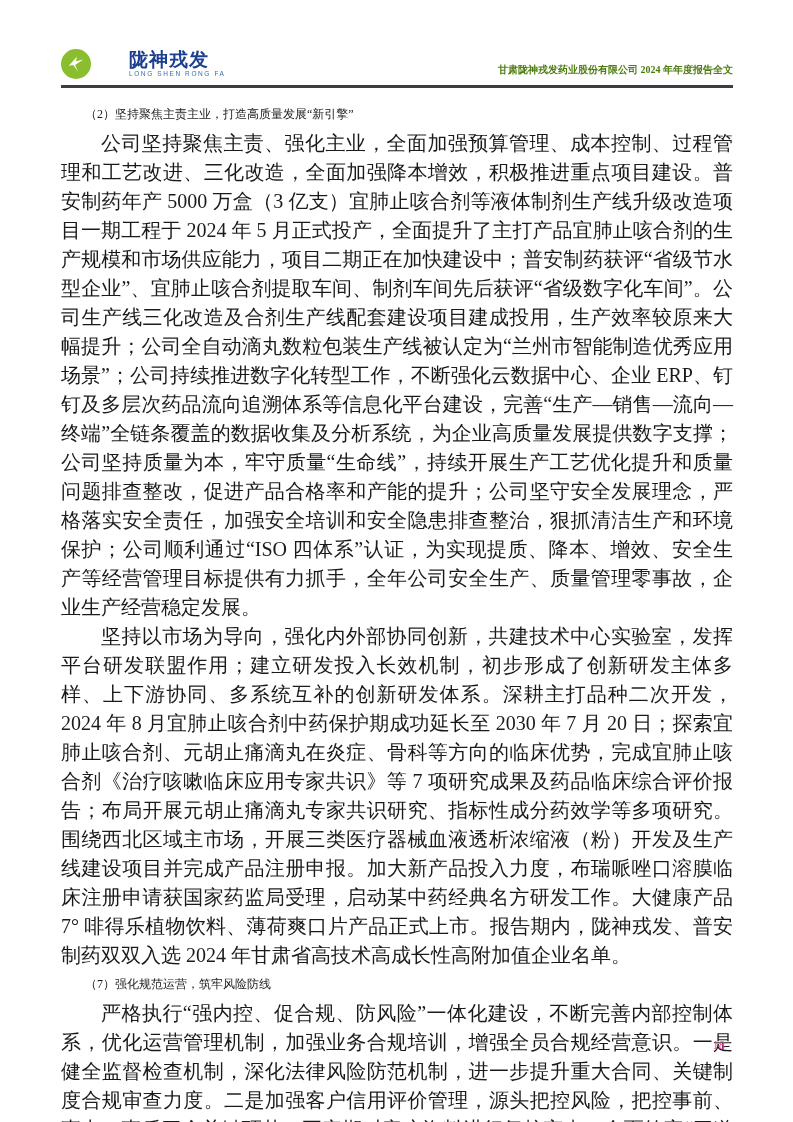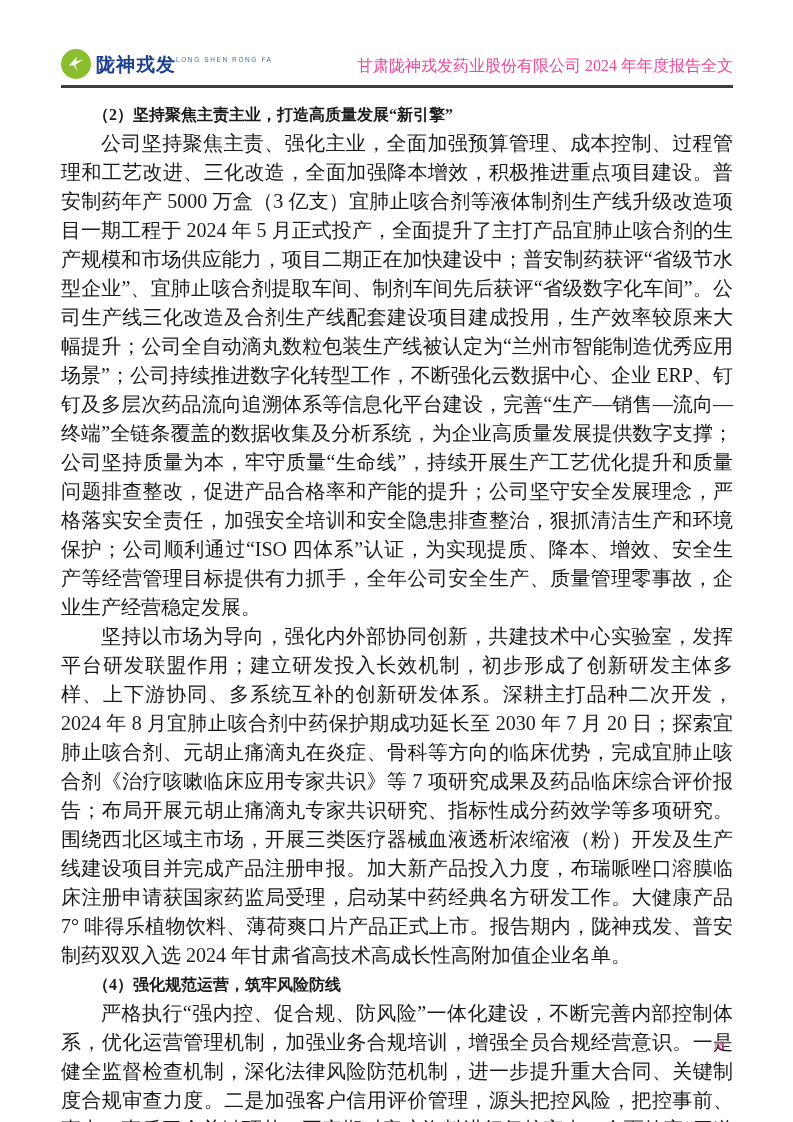--- a/index.html
+++ b/index.html
@@ -28,52 +28,53 @@
     padding-bottom: 6px;
   }
   .logo { display: flex; align-items: center; gap: 5px; }
   .logo-circle {
     width: 30px; height: 30px;
     border-radius: 50%;
     background: #8abe2e;
     display: flex; align-items: center; justify-content: center;
     flex: 0 0 auto;
   }
-  .logo-text-block { display: flex; flex-direction: row; line-height: 1; }
+  .logo-text-block { display: flex; flex-direction: column; line-height: 1; margin-left: 33px; }
   .logo-cn {
     font-size: 19px;
     font-weight: bold;
     color: #1d3f8f;
     letter-spacing: 1px;
     font-family: "Liberation Sans", sans-serif;
   }
   .logo-en {
     margin-top: 2px;
     font-size: 6.5px;
     color: #3a6cb3;
     letter-spacing: 1.6px;
     font-family: "Liberation Sans", sans-serif;
     white-space: nowrap;
   }
   .header-title {
-    font-size: 16px;
-    color: #ec4899;
+    font-size: 10px;
+    color: #4d7c0f;
     white-space: nowrap;
     padding-bottom: 2px;
+    font-weight: bold;
   }
   
   .content {
     position: absolute;
     top: 100px;
     left: 61px;
     width: 672px;
   }
   .sec-heading {
-    font-size: 16px;
-    font-weight: bold;
+    font-size: 12px;
+    font-weight: normal;
     line-height: 29px;
     text-indent: 2em;
     text-align: justify;
   }
   .para {
     font-size: 20px;
     line-height: 29px;
     text-indent: 2em;
     text-align: justify;
     text-justify: inter-ideograph;
@@ -104,21 +105,21 @@
         <span class="logo-en">LONG SHEN RONG FA</span>
       </span>
     </div>
     <div class="header-title">甘肃陇神戎发药业股份有限公司 2024 年年度报告全文</div>
   </div>
 
   <div class="content">
     <div class="sec-heading">（2）坚持聚焦主责主业，打造高质量发展“新引擎”</div>
     <div class="para">公司坚持聚焦主责、强化主业，全面加强预算管理、成本控制、过程管理和工艺改进、三化改造，全面加强降本增效，积极推进重点项目建设。普安制药年产 5000 万盒（3 亿支）宜肺止咳合剂等液体制剂生产线升级改造项目一期工程于 2024 年 5 月正式投产，全面提升了主打产品宜肺止咳合剂的生产规模和市场供应能力，项目二期正在加快建设中；普安制药获评“省级节水型企业”、宜肺止咳合剂提取车间、制剂车间先后获评“省级数字化车间”。公司生产线三化改造及合剂生产线配套建设项目建成投用，生产效率较原来大幅提升；公司全自动滴丸数粒包装生产线被认定为“兰州市智能制造优秀应用场景”；公司持续推进数字化转型工作，不断强化云数据中心、企业 ERP、钉钉及多层次药品流向追溯体系等信息化平台建设，完善“生产—销售—流向—终端”全链条覆盖的数据收集及分析系统，为企业高质量发展提供数字支撑；公司坚持质量为本，牢守质量“生命线”，持续开展生产工艺优化提升和质量问题排查整改，促进产品合格率和产能的提升；公司坚守安全发展理念，严格落实安全责任，加强安全培训和安全隐患排查整治，狠抓清洁生产和环境保护；公司顺利通过“ISO 四体系”认证，为实现提质、降本、增效、安全生产等经营管理目标提供有力抓手，全年公司安全生产、质量管理零事故，企业生产经营稳定发展。</div>
     <div class="para">坚持以市场为导向，强化内外部协同创新，共建技术中心实验室，发挥平台研发联盟作用；建立研发投入长效机制，初步形成了创新研发主体多样、上下游协同、多系统互补的创新研发体系。深耕主打品种二次开发，2024 年 8 月宜肺止咳合剂中药保护期成功延长至 2030 年 7 月 20 日；探索宜肺止咳合剂、元胡止痛滴丸在炎症、骨科等方向的临床优势，完成宜肺止咳合剂《治疗咳嗽临床应用专家共识》等 7 项研究成果及药品临床综合评价报告；布局开展元胡止痛滴丸专家共识研究、指标性成分药效学等多项研究。围绕西北区域主市场，开展三类医疗器械血液透析浓缩液（粉）开发及生产线建设项目并完成产品注册申报。加大新产品投入力度，布瑞哌唑口溶膜临床注册申请获国家药监局受理，启动某中药经典名方研发工作。大健康产品 7° 啡得乐植物饮料、薄荷爽口片产品正式上市。报告期内，陇神戎发、普安制药双双入选 2024 年甘肃省高技术高成长性高附加值企业名单。</div>
-    <div class="sec-heading">（4）强化规范运营，筑牢风险防线</div>
+    <div class="sec-heading">（7）强化规范运营，筑牢风险防线</div>
     <div class="para">严格执行“强内控、促合规、防风险”一体化建设，不断完善内部控制体系，优化运营管理机制，加强业务合规培训，增强全员合规经营意识。一是健全监督检查机制，深化法律风险防范机制，进一步提升重大合同、关键制度合规审查力度。二是加强客户信用评价管理，源头把控风险，把控事前、事中、事后三个关键环节，不定期对客户资料进行复核审查，全面筑牢“三道防线”。三是贯彻落实新“国九条”精神，建立健全《合规管理办法》、《市值管理制度》等制度办法，强化董事会专门委员会及独立董事专门会议决策运行机制，不断完善内控制度体系，不断提升合规建设和信息披露质量，持续推进上市公司规范运作；四是认真做好投资者关系管理及市值管理工作，积极回报广大投资者，结合公司发展实际实施合理、稳健的分红政策，持续推动公司高质量发展,增强投资者回报；认真开展业绩说明会、投资者调研接待及互动易问题回复、法披媒体宣传报道，积极解读公司内在价值，增强投资者对公司经营发展的信心，切实维护企业的良好市场形象。</div>
     <div class="para">公司坚持以党的二十大精神为指引，把学习贯彻落实党的二十届三中全会精神与当前重点工作结合起来，不断加强党的建设，严格落实“第一议题”制度，坚决履行 “三重一大”决策程序，切实发挥党委“把方向、管大局、保落实”的作用，进一步全面深化改革，全面加强契约化管理与经营目标考核、全员绩效考核；常态化纵深推进“三抓三促”行动，全面推动党纪学习教育走深走实；严格落实党风廉政建设责任，不断加强党的意识形态教育与公司文化建设深度融合；持续加强各子公司合规管控，促进资源共享及协同效应发挥；持续加强员工教育培训，不断提升员工综合能力和凝聚力、执行力；持续推动党建工作与公司生产经营工作全面融合，赋能企业高质量发展，不断提升企业核心竞争力。</div>
 
   </div>
 
   <div class="page-number">18</div>
 
 </div>
 
 </body></html>

